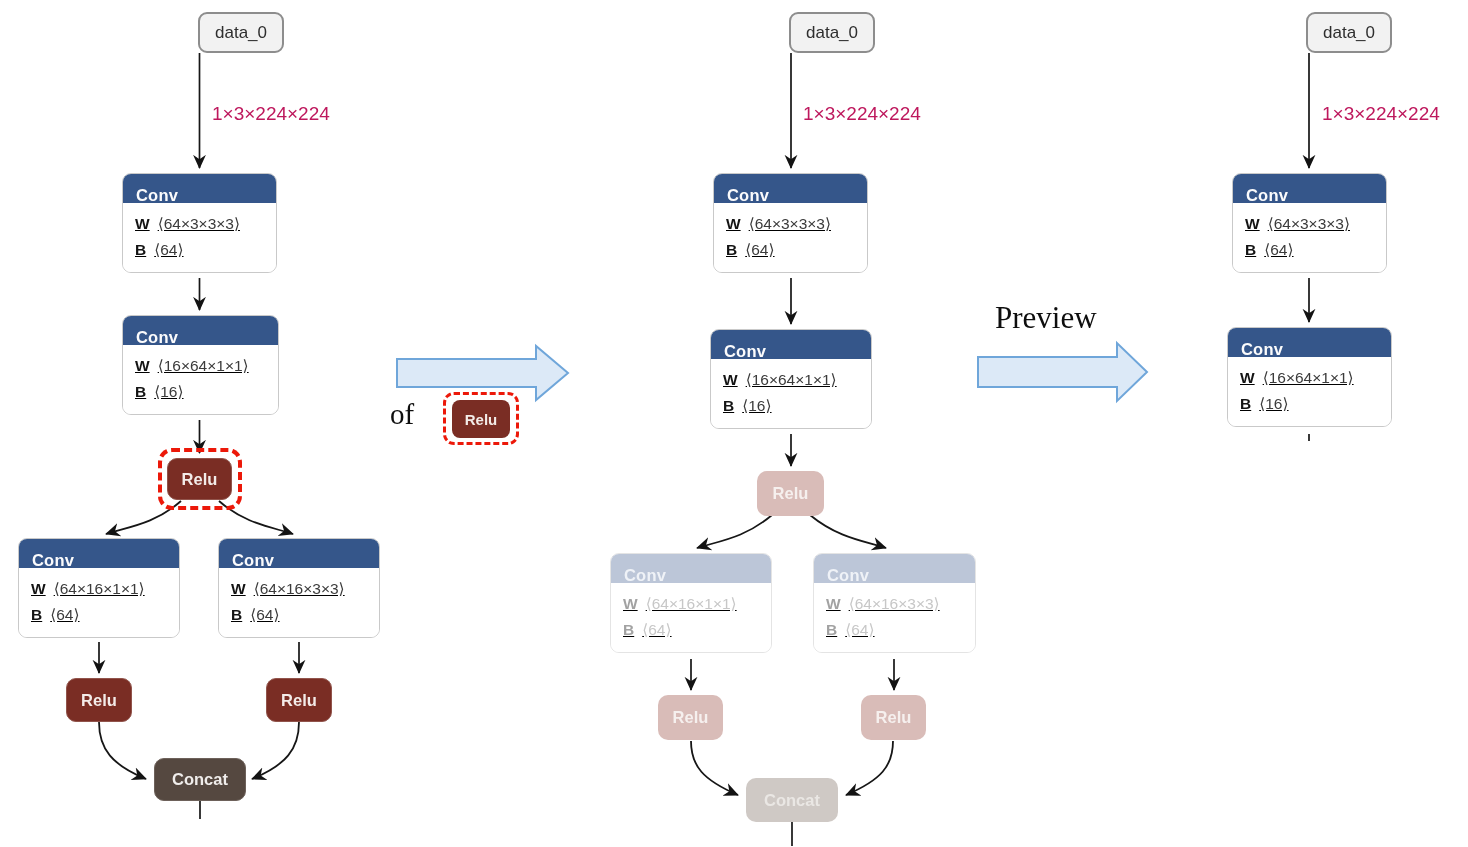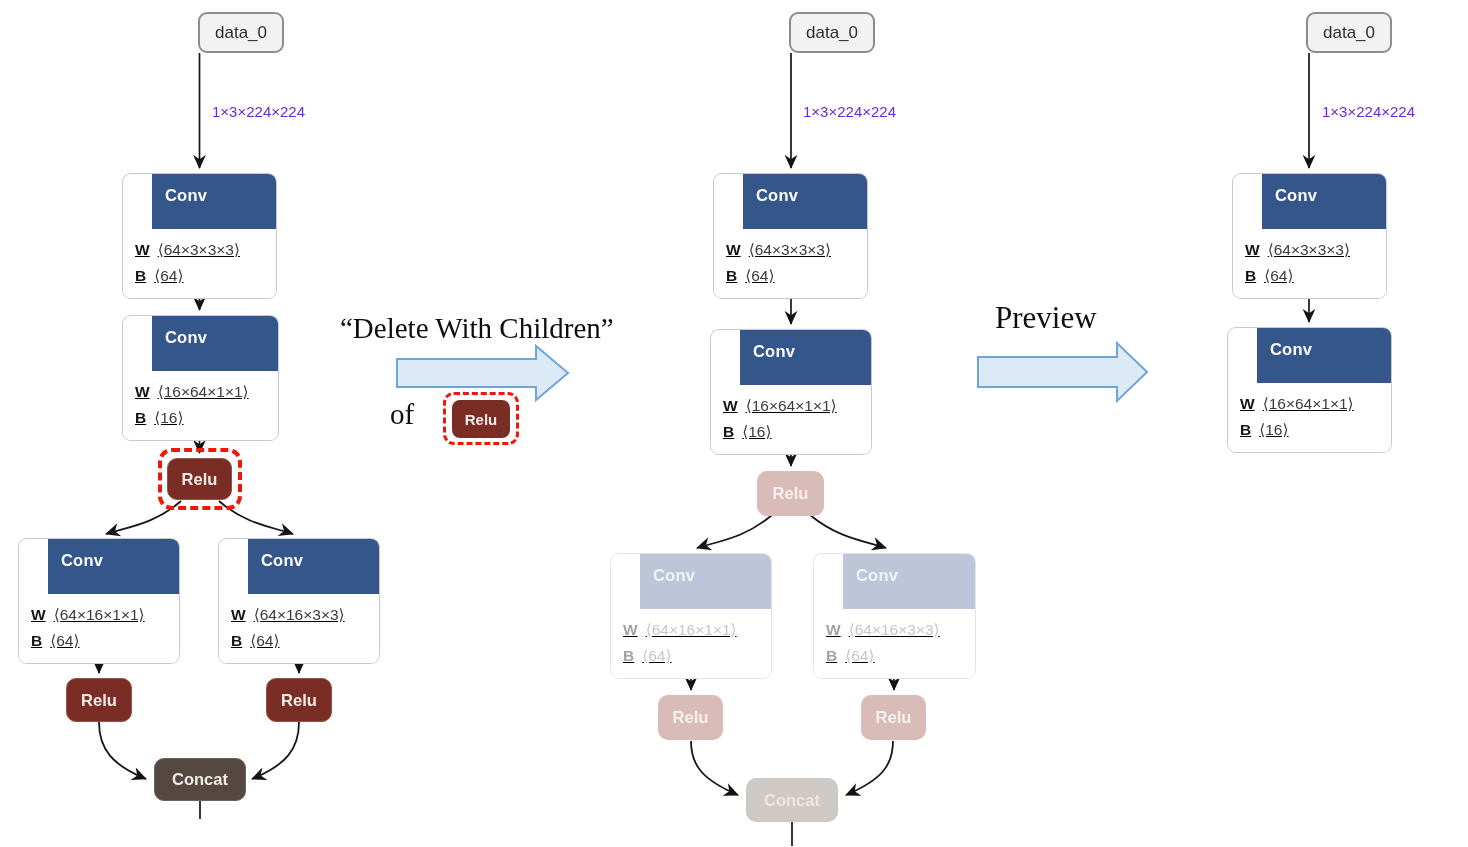--- a/index.html
+++ b/index.html
@@ -14,24 +14,23 @@
   .io-node {
     background:#f2f2f2; border:2px solid #8d8d8d; border-radius:9px;
     display:flex; align-items:center; justify-content:center;
     font-size:17px; color:#2e2e2e;margin-left:41px;
   }
 
   .conv-node {
     border:1px solid #c9c9c9; border-radius:9px; background:#ffffff; overflow:hidden;
   }
   .conv-node .hdr {
-    height:55px; line-height:43px; padding-left:13px;
+    height:29px; line-height:43px; padding-left:13px;
     background:#35568a; color:#fbfbfc; font-size:16.5px; font-weight:bold;
     letter-spacing:.2px;
-    margin-left:29px;
   }
   .conv-node .bd { padding:8px 12px 9px; background:#ffffff;text-decoration:underline; }
   .conv-node .row { font-size:15.5px; line-height:26px; color:#3b3b3b; white-space:nowrap; }
   .conv-node .row b { color:#141414; margin-right:8px; }
 
   .conv-node.faded { border-color:#e4e4e4; }
   .conv-node.faded .hdr { background:#bcc6d8; color:#eff2f7; }
   .conv-node.faded .row { color:#c7c7c7; }
   .conv-node.faded .row b { color:#a2a2a2; }
 
@@ -43,21 +42,21 @@
   .relu-pill   { background:#7a2d24; color:#f3ebe8; border:1px solid #91544b; }
   .concat-pill { background:#554840; color:#f0edeb; border:1px solid #6d615a; }
   .relu-pill.ghost   { background:#d9bcb8; color:#f6f0ee; border:none; }
   .concat-pill.ghost { background:#cfc9c5; color:#eae7e4; border:none; }
 
   .sel-ring {
     position:absolute; box-sizing:border-box;
     border:4px dashed #ec1809; border-radius:14px; background:transparent;
   }
 
-  .edge-label { position:absolute; font-size:15px; color:#6d28d9; white-space:nowrap; }
+  .edge-label { position:absolute; font-size:19px; color:#be185d; white-space:nowrap; }
 
   .serif-text { position:absolute; font-family:"Liberation Serif", serif; color:#0e0e0e; white-space:nowrap; }
   .op-title   { font-size:29px; }
   .of-word    { font-size:29px;text-align:center; }
   .preview-word { font-size:31px; }
 
   .chip {
     position:absolute; box-sizing:border-box; border-radius:8px;
     background:#7a2d24; color:#f3ebe8; font-size:15px; font-weight:bold;
     display:flex; align-items:center; justify-content:center;
@@ -142,21 +141,20 @@
       <div class="row"><b>W</b><span>⟨64×16×3×3⟩</span></div>
       <div class="row"><b>B</b><span>⟨64⟩</span></div>
     </div>
   </div>
 
   <div class="pill relu-pill" style="left:66px; top:678px; width:66px; height:44px;">Relu</div>
   <div class="pill relu-pill" style="left:266px; top:678px; width:66px; height:44px;">Relu</div>
 
   <div class="pill concat-pill" style="left:154px; top:758px; width:92px; height:43px;">Concat</div>
 
-  <span class="serif-text op-title" style="left:340px; top:312px;">“Delete With Children”</span>
   <span class="serif-text of-word" style="left:390px; top:398px;">of</span>
   <div class="chip" style="left:452px; top:400px; width:58px; height:38px;">Relu</div>
   <div class="sel-ring" style="left:443px; top:392px; width:76px; height:53px; border-width:3px; border-radius:11px;"></div>
 
   <span class="serif-text preview-word" style="left:995px; top:300px;">Preview</span>
 
   <div class="node io-node" style="left:748px; top:12px; width:86px; height:41px;">data_0</div>
 
   <span class="edge-label" style="left:803px; top:103px;">1×3×224×224</span>
 

